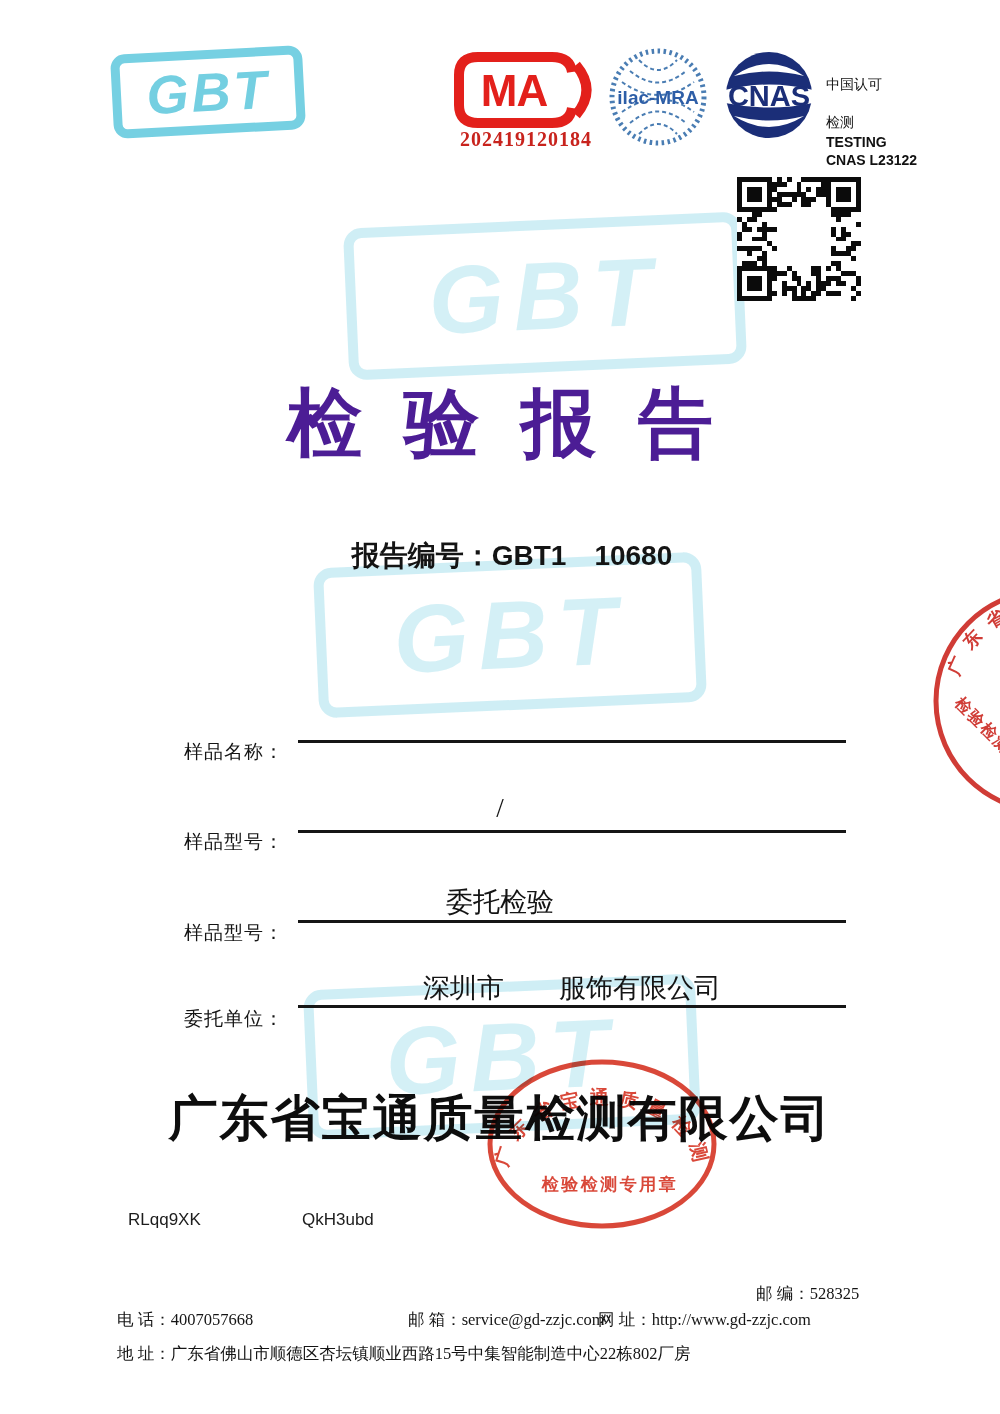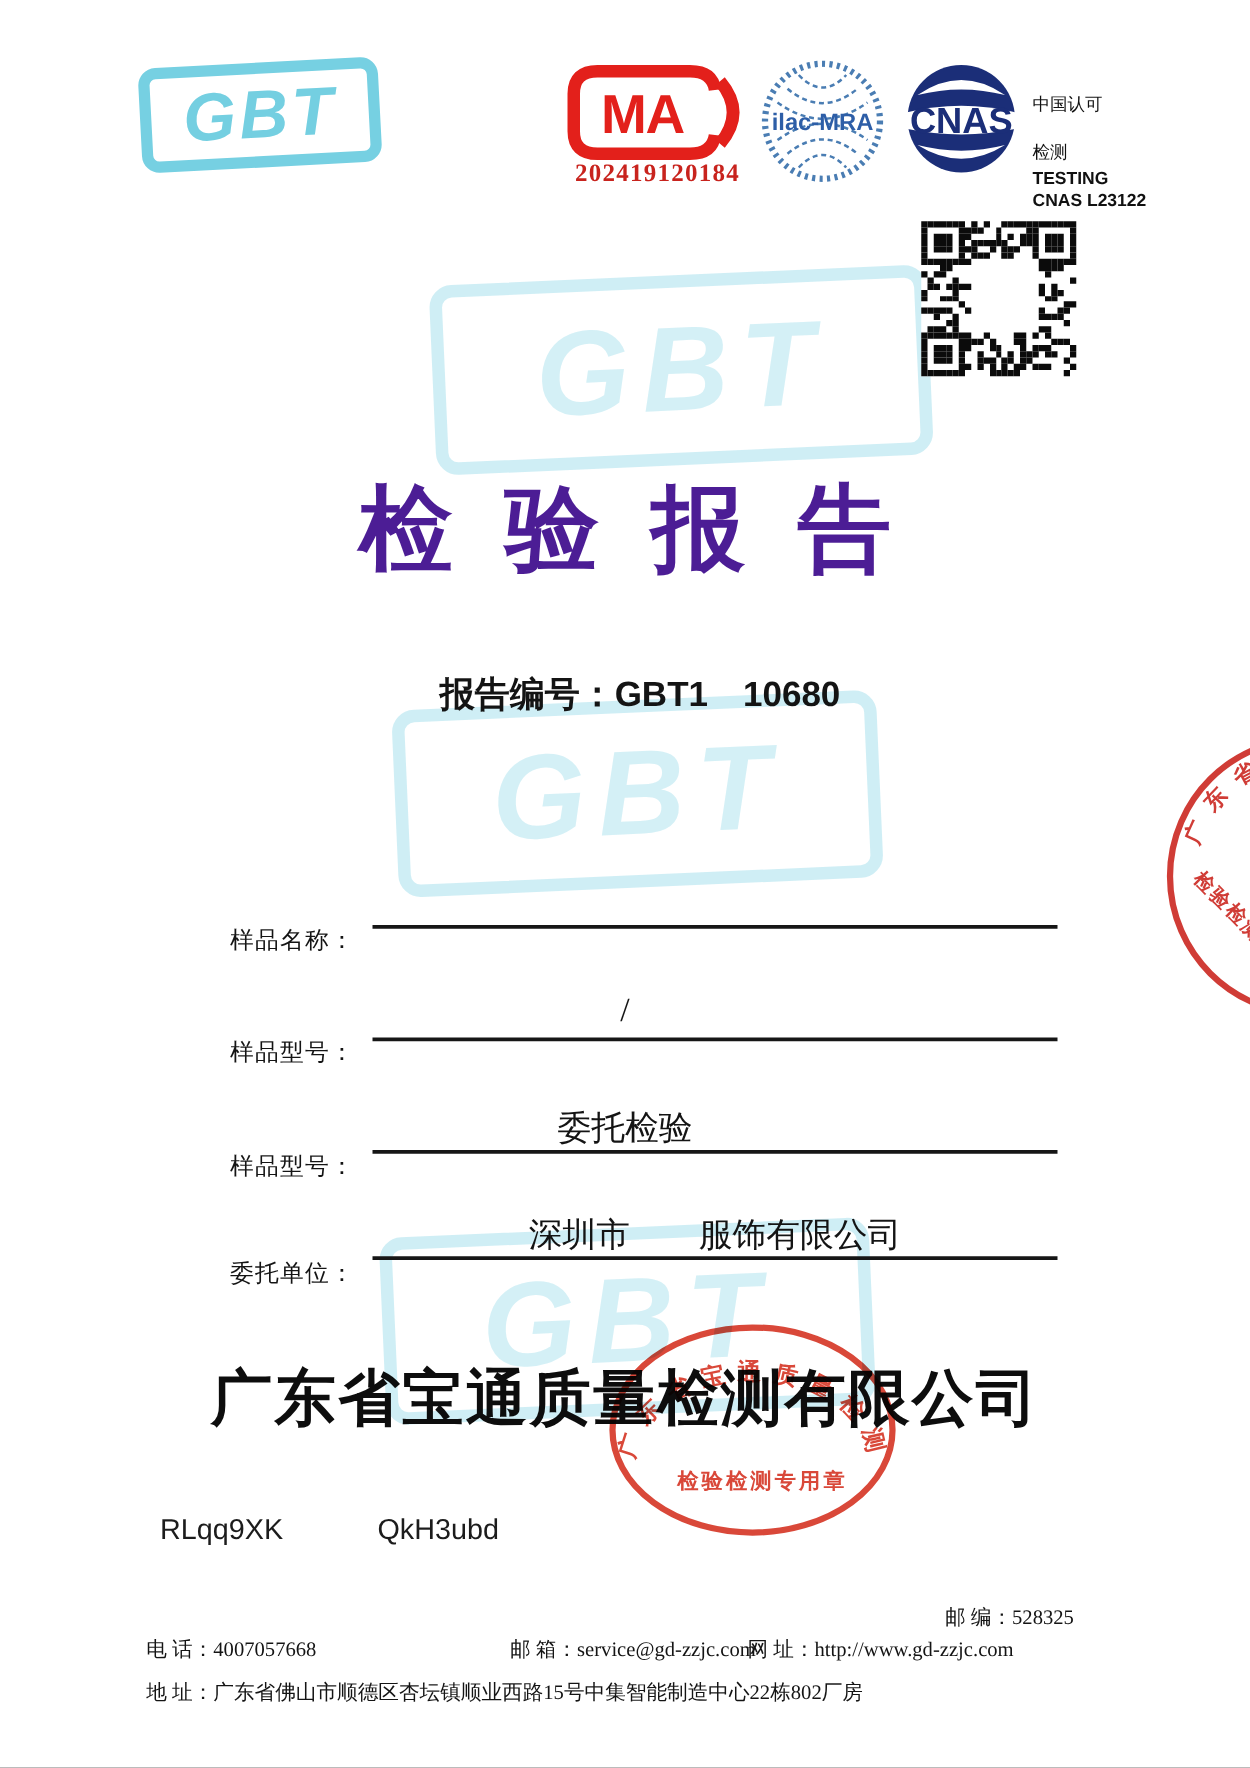--- a/index.html
+++ b/index.html
@@ -71,21 +71,21 @@
   .company{
     left:0;top:1086px;width:1000px;text-align:center;z-index:3;
     font-size:49px;font-weight:700;letter-spacing:2px;color:#0d0d0d;
   }
 
   .stamp{z-index:6;mix-blend-mode:multiply;opacity:0.92;}
   .stamp text{font-family:"Liberation Serif","DejaVu Serif",serif;font-weight:700;}
 
   .code{
     top:1210px;z-index:2;font-family:"Liberation Sans","DejaVu Sans",sans-serif;
-    font-size:23px;color:#1c1c1c;
+    font-size:17px;color:#1c1c1c;
   }
   .code1{left:128px;} .code2{left:302px;}
 
   .footer-item{z-index:2;font-size:16.5px;color:#141414;white-space:nowrap;}
   .f-addr{left:117px;top:1343px;}
   .f-post{left:756px;top:1283px;}
   .f-phone{left:117px;top:1309px;}
   .f-mail{left:408px;top:1309px;}
   .f-web{left:598px;top:1309px;}
 </style>

